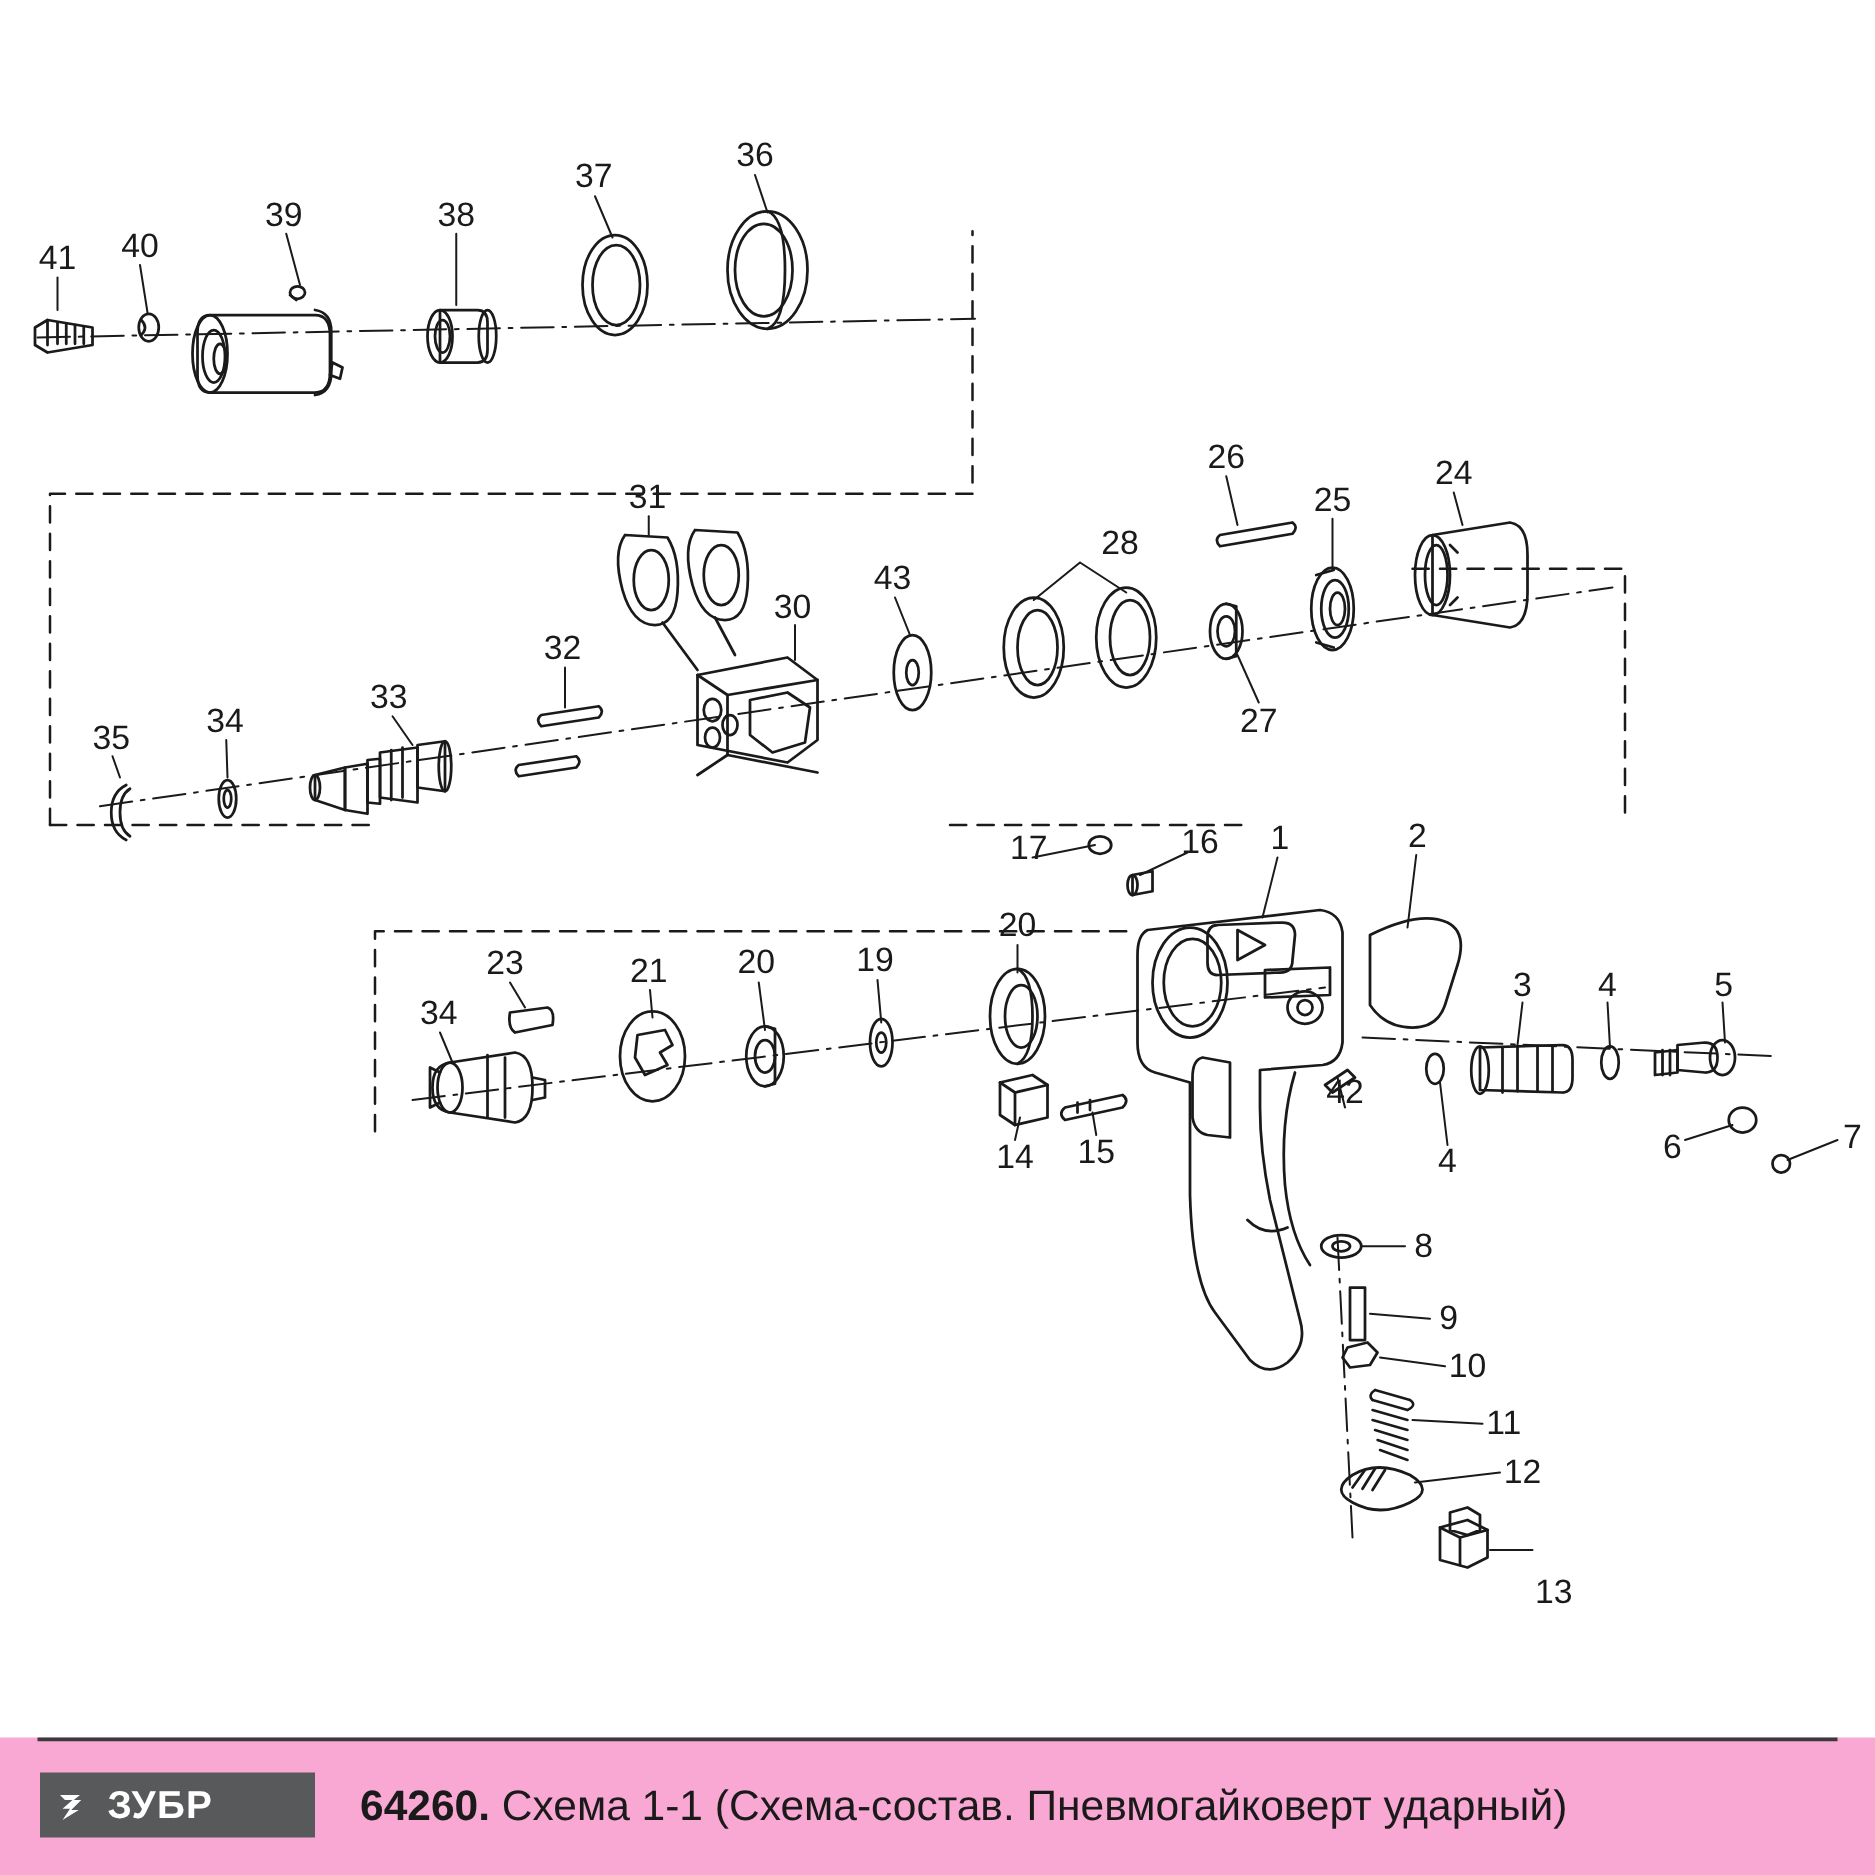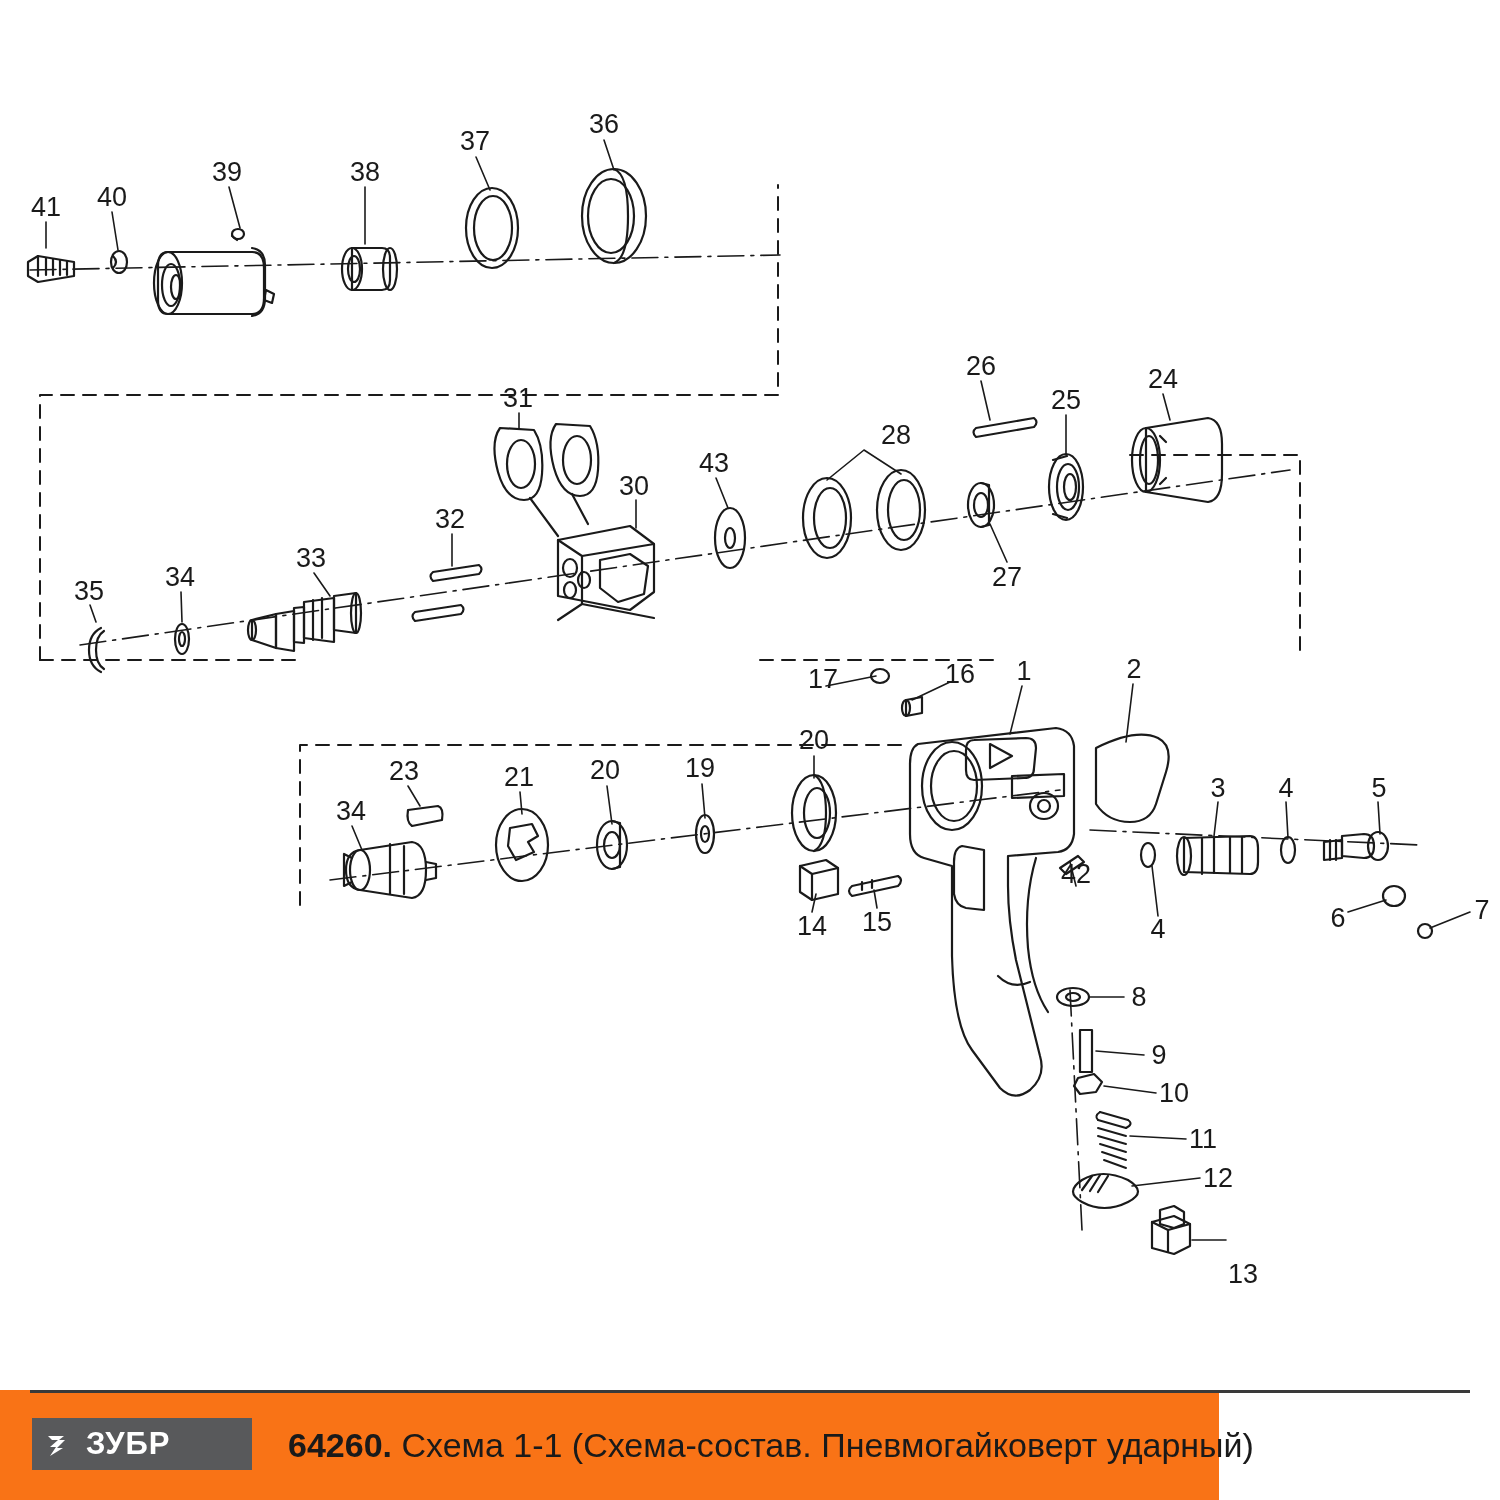--- a/index.html
+++ b/index.html
@@ -35,23 +35,23 @@
     font-size: 27px;
     color: #1a1a1a;
     line-height: 1;
     white-space: nowrap;
     transform: translate(-50%, -50%);
   }
   #footer {
     position: absolute;
     left: 0;
     top: 1390px;
-    width: 1219px;
+    width: 1500px;
     height: 110px;
-    background: #f97316;
+    background: #f9a8d4;
   }
   #footer-rule {
     position: absolute;
     left: 30px;
     top: 0px;
     width: 1440px;
     height: 3px;
     background: #3a3a3a;
   }
   #logo-box {

